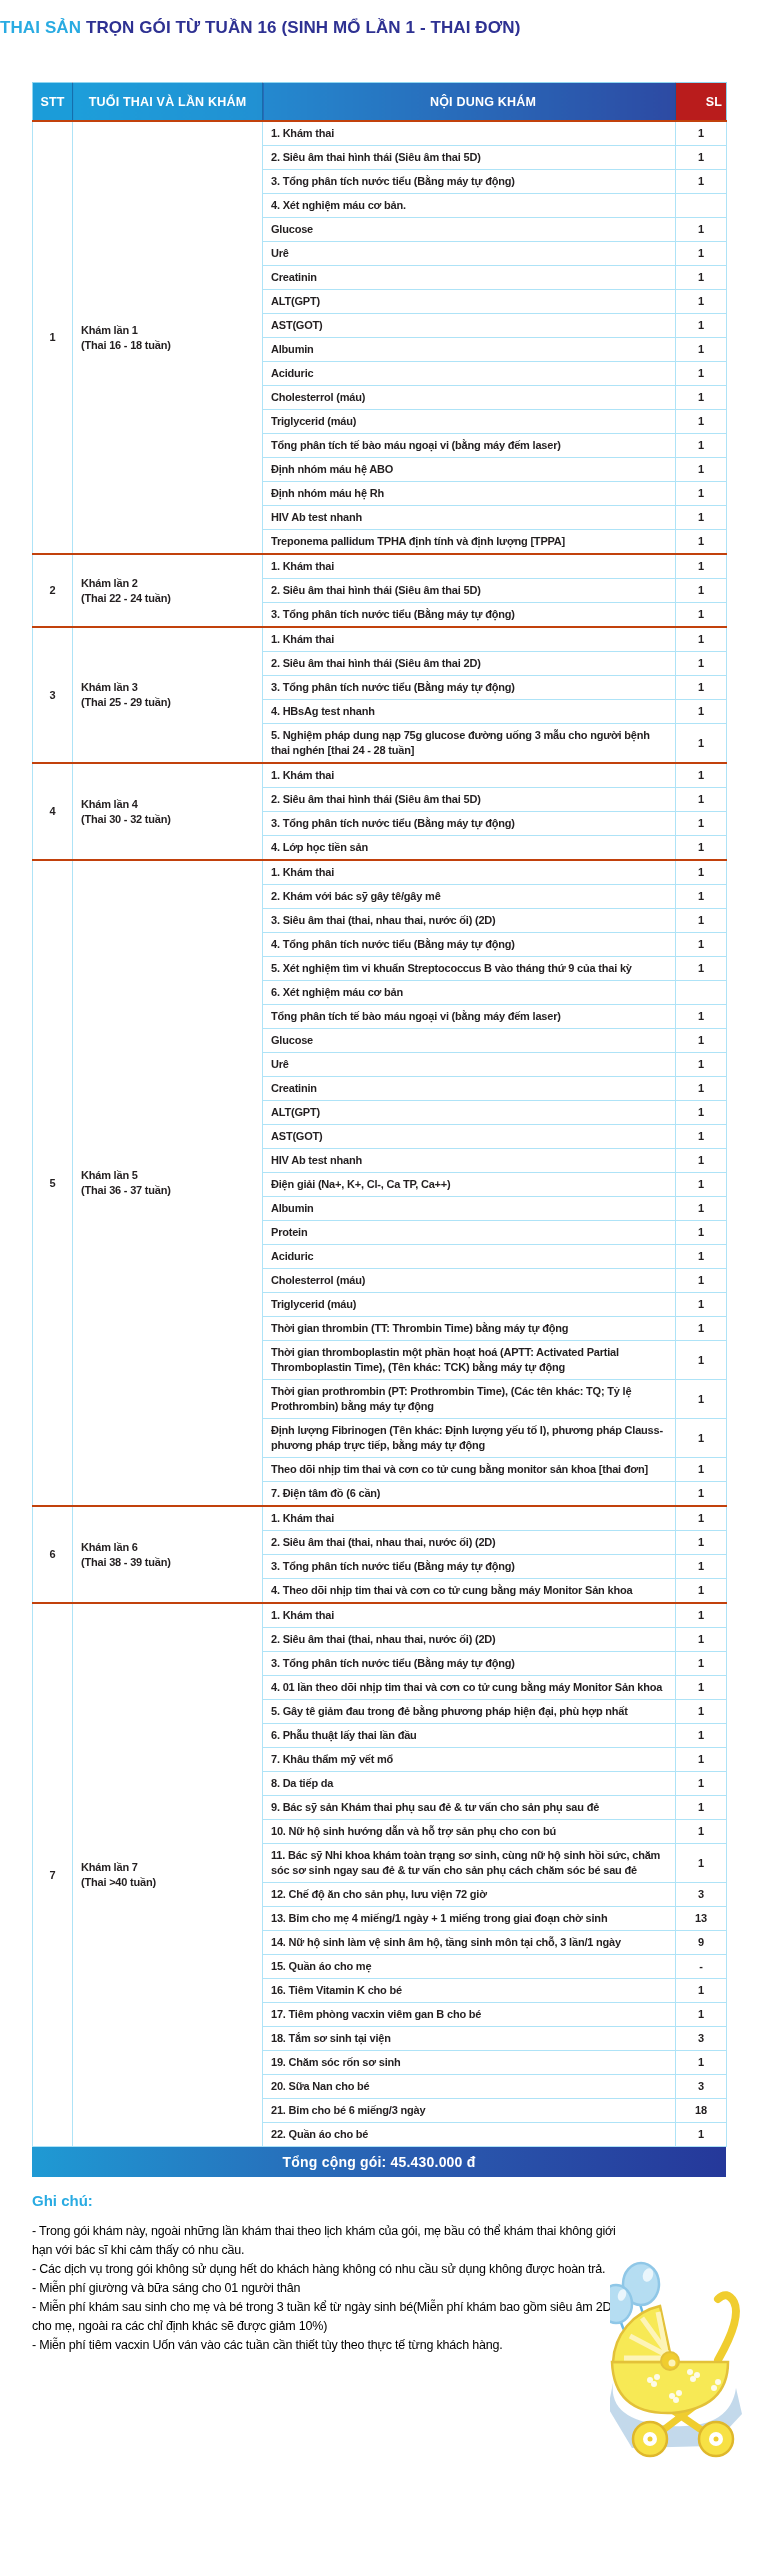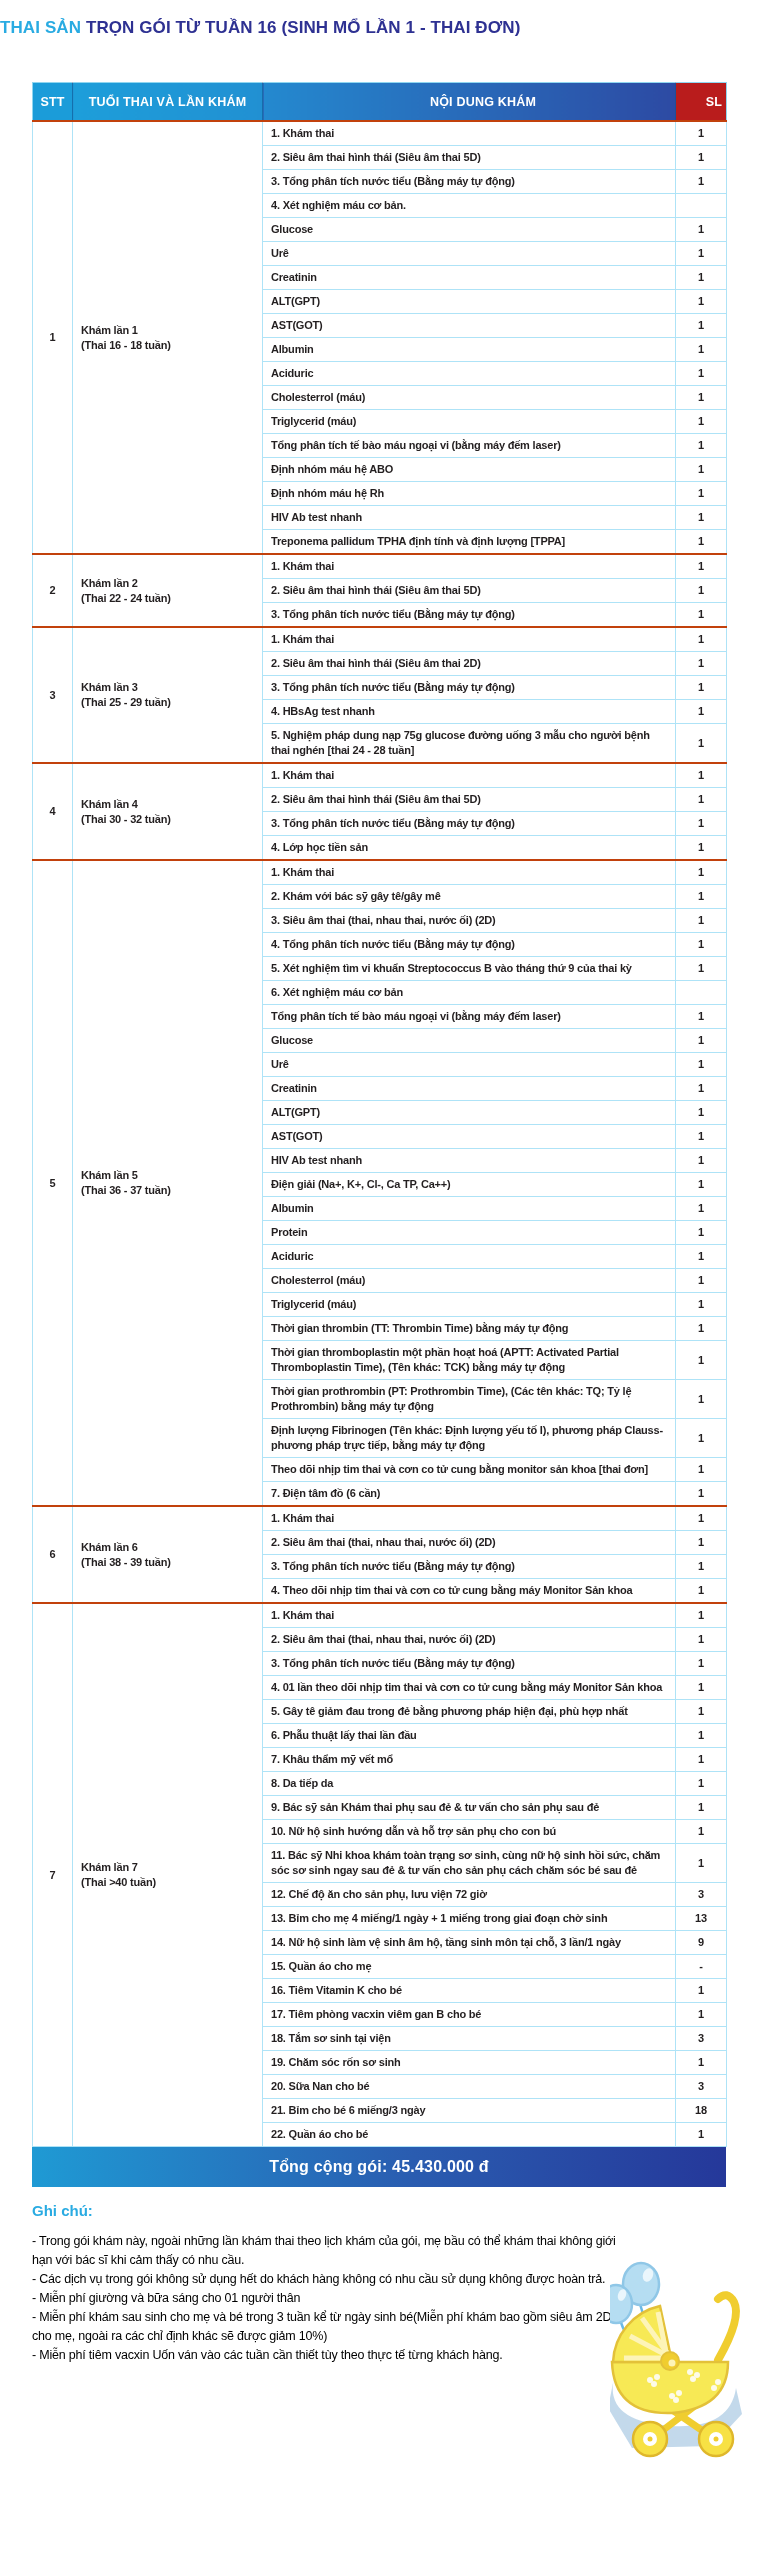--- a/index.html
+++ b/index.html
@@ -37,23 +37,23 @@
     font-weight:bold;color:#231f20;vertical-align:middle;
     padding:4px 8px;line-height:15px;font-size:11px;letter-spacing:-.2px;
   }
   table.pkg tr.sec-start td{border-top:2px solid #c2410c;}
   td.stt{text-align:center;font-size:13.5px;padding:0 2px;}
   td.visit{font-size:13px;line-height:17px;padding:0 4px 0 10px;letter-spacing:-.3px;}
   td.qty{text-align:center;font-size:12px;padding:4px 2px;}
   td.content{height:15px;}
 
   .total-bar{
-    width:694px;margin:0 0 0 32px;height:40px;
+    width:694px;margin:0 0 0 32px;height:30px;
     background:linear-gradient(90deg,#1f9ad4 0%,#2a5cb0 55%,#25389a 100%);
-    color:#ffffff;font-size:16px;font-weight:bold;letter-spacing:.2px;
+    color:#ffffff;font-size:14px;font-weight:bold;letter-spacing:.2px;
     display:flex;align-items:center;justify-content:center;
   }
 
   .notes{margin:15px 0 0 32px;width:726px;box-sizing:border-box;padding-right:128px;}
   .notes-h{color:#29abe2;font-size:15px;font-weight:bold;margin-bottom:13px;}
   .note-line{color:#000000;font-size:12.5px;line-height:19px;letter-spacing:-.2px;}
 
   .pram{position:absolute;left:610px;top:2246px;width:148px;height:212px;}
 </style>
 </head>

